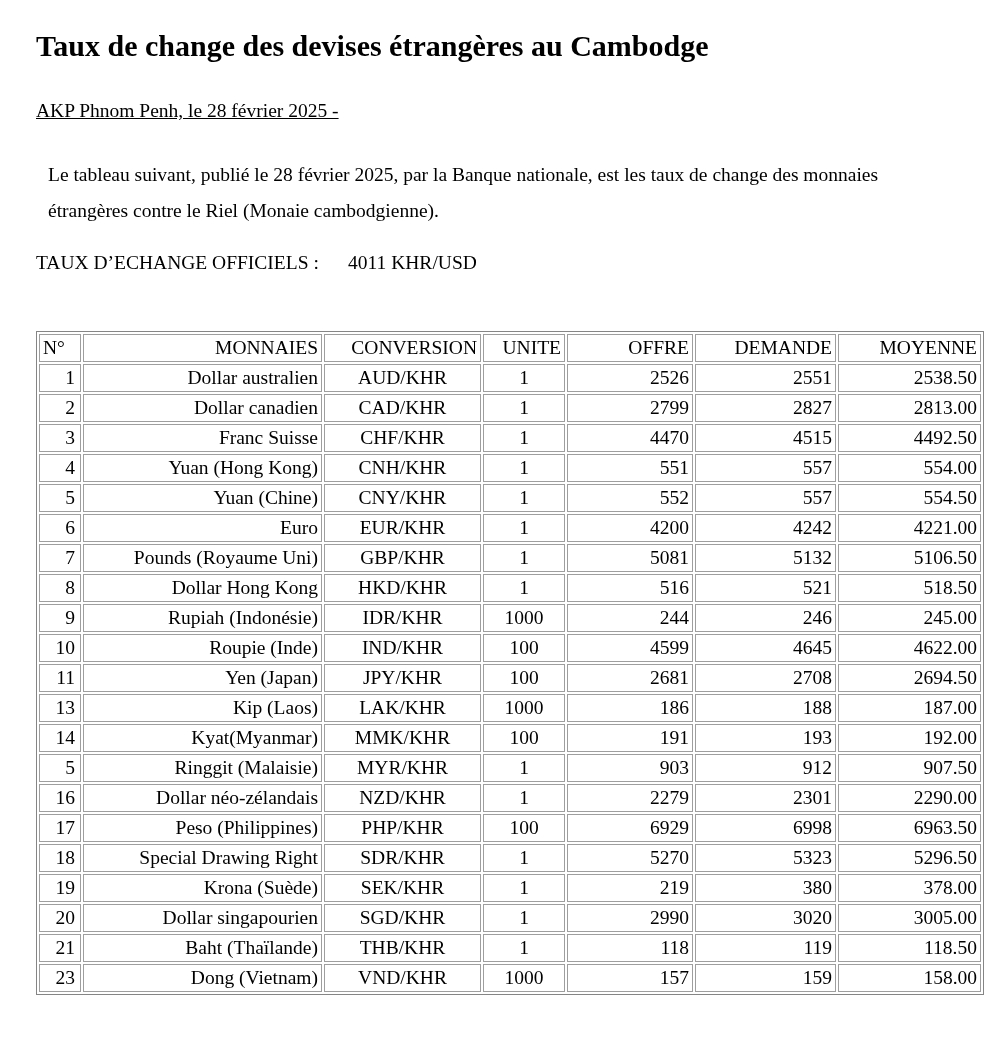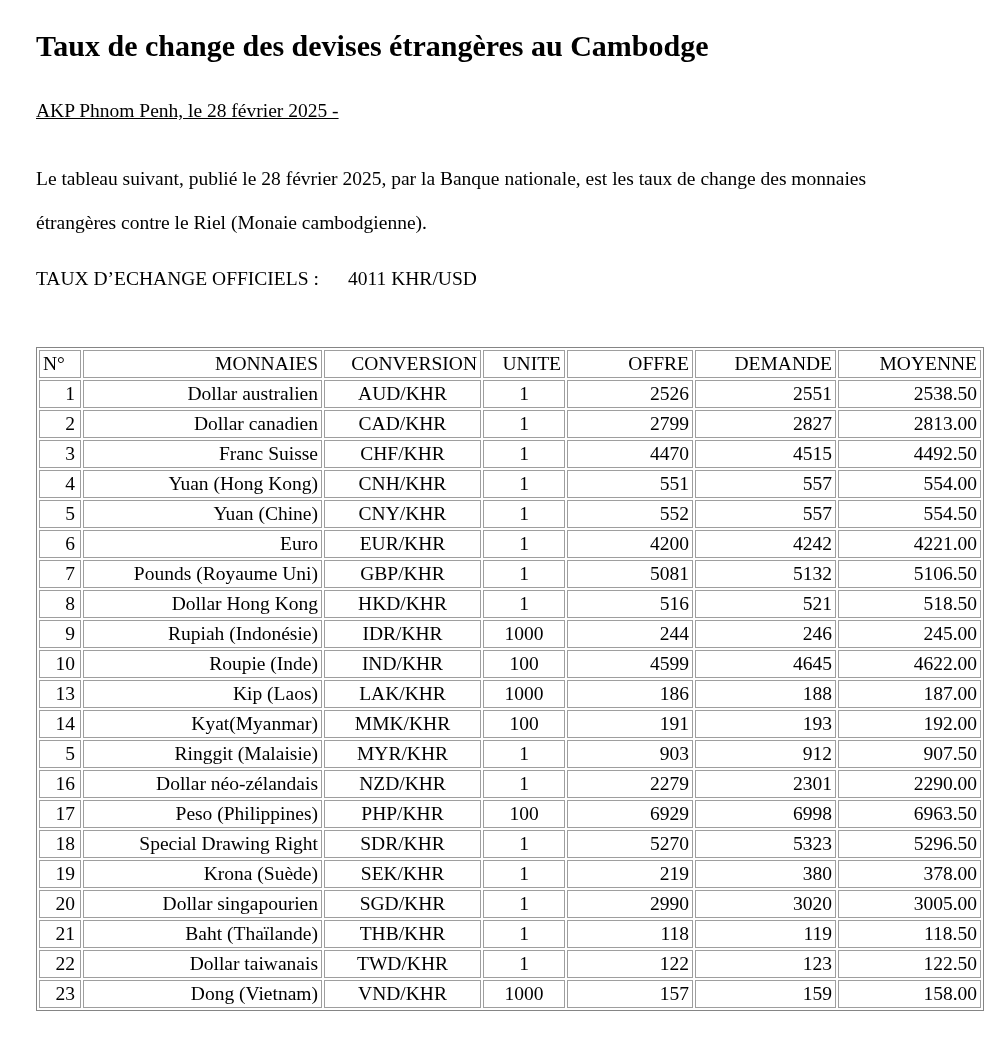--- a/index.html
+++ b/index.html
@@ -24,23 +24,23 @@
     margin: 0;
     letter-spacing: 0px;
   }
   p.dateline {
     margin: 29px 0 0 0;
     font-size: 19.5px;
     line-height: 36px;
     text-decoration: underline;
   }
   p.intro {
-    margin: 28px 0 0 0;
+    margin: 28px 0 0 12px;
     font-size: 19.5px;
-    line-height: 44px;
+    line-height: 36px;
     max-width: 905px;
   }
   p.official {
     margin: 16px 0 0 0;
     font-size: 19.5px;
     line-height: 36px;
     white-space: pre-wrap;
   }
   table.fx {
     margin-top: 50px;
@@ -202,20 +202,29 @@
         <tr>
           <td class="c0">10</td>
           <td class="c1">Roupie (Inde)</td>
           <td class="c2">IND/KHR</td>
           <td class="c3">100</td>
           <td class="c4">4599</td>
           <td class="c5">4645</td>
           <td class="c6">4622.00</td>
         </tr>
         <tr>
+          <td class="c0">11</td>
+          <td class="c1">Yen (Japan)</td>
+          <td class="c2">JPY/KHR</td>
+          <td class="c3">100</td>
+          <td class="c4">2681</td>
+          <td class="c5">2708</td>
+          <td class="c6">2694.50</td>
+        </tr>
+        <tr>
           <td class="c0">13</td>
           <td class="c1">Kip (Laos)</td>
           <td class="c2">LAK/KHR</td>
           <td class="c3">1000</td>
           <td class="c4">186</td>
           <td class="c5">188</td>
           <td class="c6">187.00</td>
         </tr>
         <tr>
           <td class="c0">14</td>
@@ -283,29 +292,20 @@
         <tr>
           <td class="c0">21</td>
           <td class="c1">Baht (Thaïlande)</td>
           <td class="c2">THB/KHR</td>
           <td class="c3">1</td>
           <td class="c4">118</td>
           <td class="c5">119</td>
           <td class="c6">118.50</td>
         </tr>
         <tr>
-          <td class="c0">22</td>
-          <td class="c1">Dollar taiwanais</td>
-          <td class="c2">TWD/KHR</td>
-          <td class="c3">1</td>
-          <td class="c4">122</td>
-          <td class="c5">123</td>
-          <td class="c6">122.50</td>
-        </tr>
-        <tr>
           <td class="c0">23</td>
           <td class="c1">Dong (Vietnam)</td>
           <td class="c2">VND/KHR</td>
           <td class="c3">1000</td>
           <td class="c4">157</td>
           <td class="c5">159</td>
           <td class="c6">158.00</td>
         </tr>
       </tbody>
   </table>

